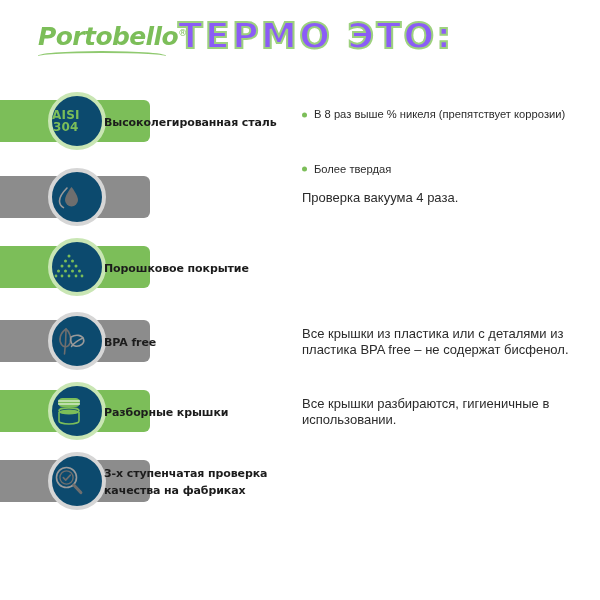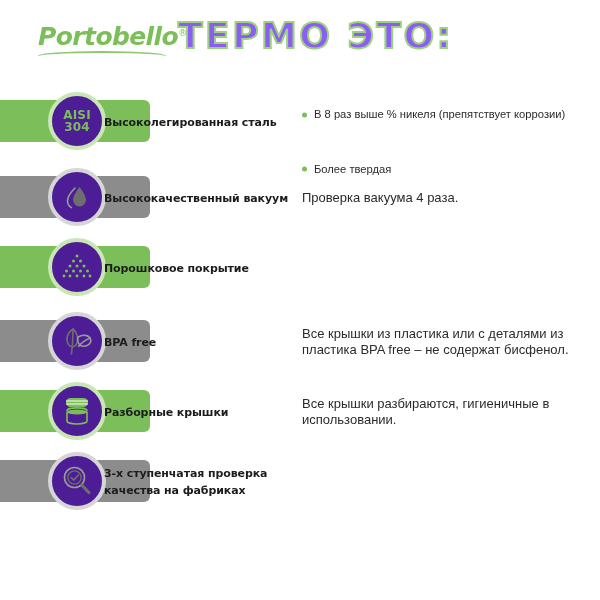--- a/index.html
+++ b/index.html
@@ -65,24 +65,24 @@
     border-bottom-right-radius:6px;
   }
   .bar.green { background:#7CBE59; }
   .bar.gray  { background:#8C8C8C; }
 
   .badge {
     position:absolute;
     left:48px; top:0px;
     width:58px; height:58px;
     border-radius:50%;
-    background:#4c1d95;
+    background:#0c4a6e;
     display:flex;
     align-items:center;
-    justify-content:center;
+    justify-content:flex-start;
   }
   .badge.green { border:4px solid #C9E6B4; }
   .badge.gray  { border:4px solid #D6D6D6; }
 
   .badge-text {
     font-family:"DejaVu Sans", sans-serif;
     font-weight:bold;
     font-size:12px;
     line-height:12px;
     color:#7CBE59;
@@ -172,21 +172,20 @@
 </div>
 
 <div class="row" style="top:168px">
   <div class="bar gray"></div>
   <div class="badge gray">
     <svg class="icon-svg" width="34" height="34" viewBox="0 0 34 34">
       <path d="M19.5 7 C19.5 7 26 15 26 20 a6.5 6.5 0 0 1 -13 0 C13 15 19.5 7 19.5 7 Z" fill="#6E6E6E"></path>
       <path d="M15 8 C11 12 7.5 17 7.5 21 a7.5 7.5 0 0 0 4 6.6" fill="none" stroke="#9A9A9A" stroke-width="1.6" stroke-linecap="round"></path>
     </svg>
   </div>
-  <div class="title">Высококачественный вакуум</div>
   <div class="desc">Проверка вакуума 4 раза.</div>
 </div>
 
 <div class="row" style="top:238px">
   <div class="bar green"></div>
   <div class="badge green">
     <svg class="icon-svg" width="34" height="30" viewBox="0 0 34 30">
       <g fill="#7CBE59">
         <circle cx="17" cy="4" r="1.5"></circle>
         <circle cx="13.5" cy="9" r="1.5"></circle>

